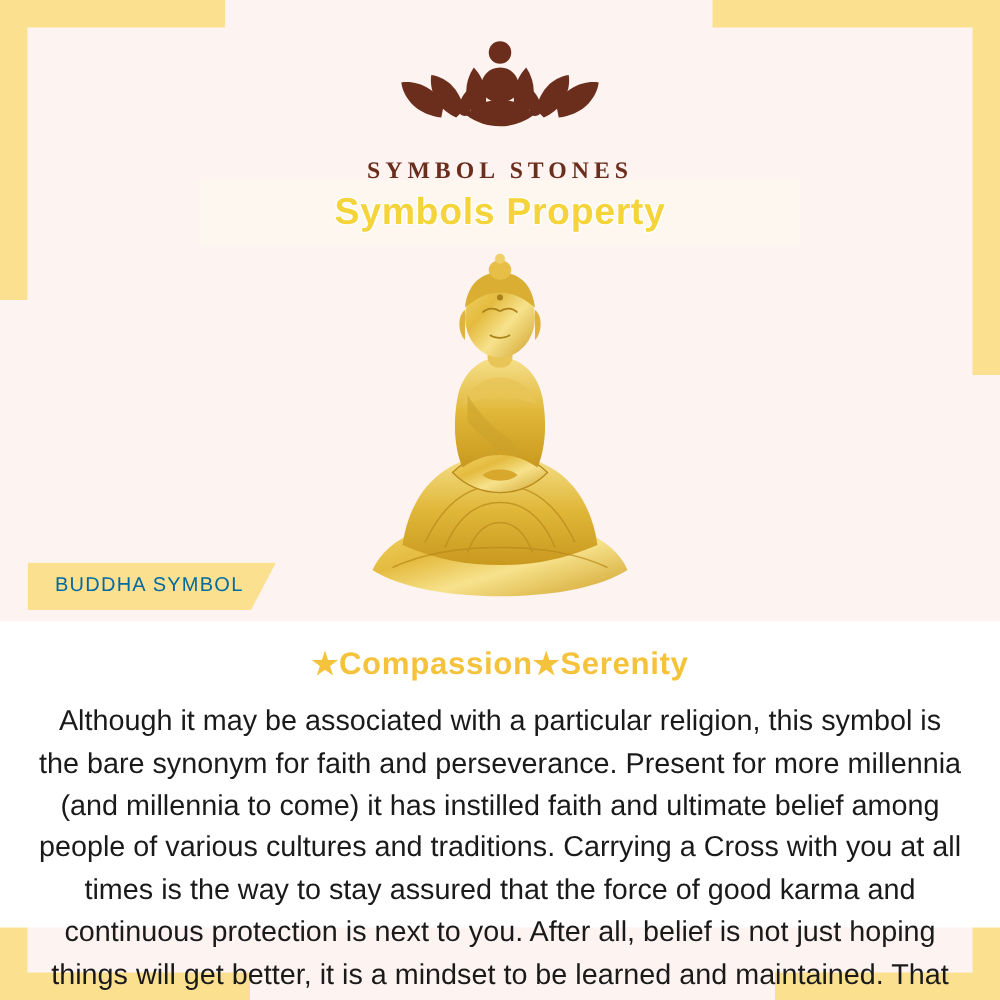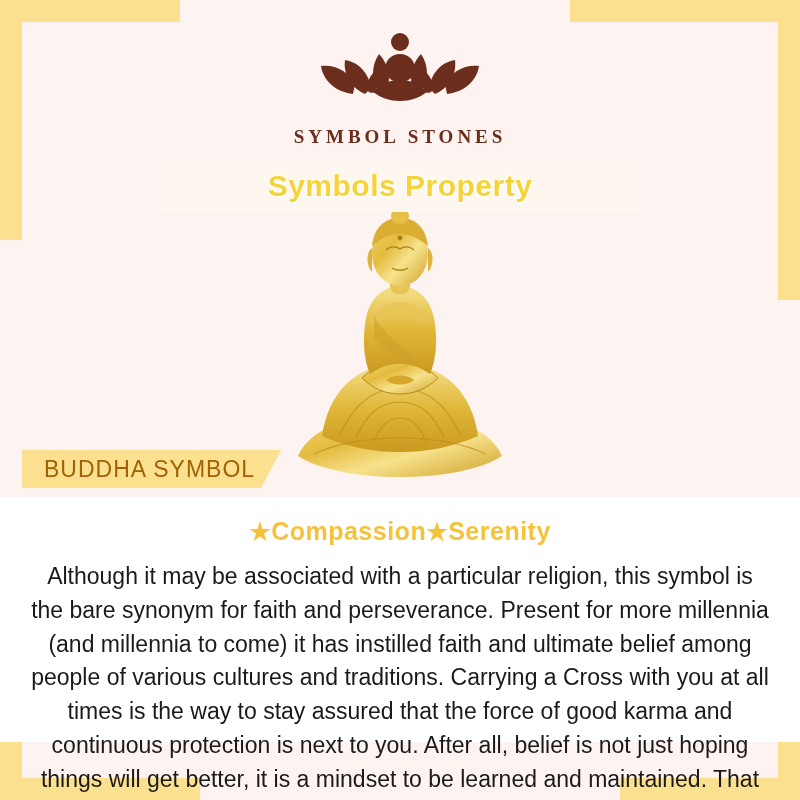--- a/index.html
+++ b/index.html
@@ -80,21 +80,21 @@
     font-size: 19px;
     letter-spacing: 4px;
     font-weight: bold;
     color: #6b2d1c;
     font-family: "Liberation Serif", serif;
   }
 
   
   .title-banner {
     position: absolute;
-    top: 160px;
+    top: 144px;
     left: 160px;
     width: 480px;
     height: 52px;
     background: #fdf7f0;
     z-index: 3;
     display: flex;
     align-items: center;
     justify-content: center;
   }
   .title-banner-text {
@@ -126,22 +126,22 @@
     top: 450px;
     height: 38px;
     padding: 0 26px 0 22px;
     background: #fbe18f;
     display: flex;
     align-items: center;
     z-index: 4;
     clip-path: polygon(0 0, 100% 0, calc(100% - 20px) 100%, 0 100%);
   }
   .symbol-tag-text {
-    font-size: 23px;
-    color: #a16207;
+    font-size: 16px;
+    color: #0369a1;
     letter-spacing: 1px;
   }
 
   
   .panel {
     position: absolute;
     left: 0;
     top: 497px;
     width: 800px;
     height: 245px;

